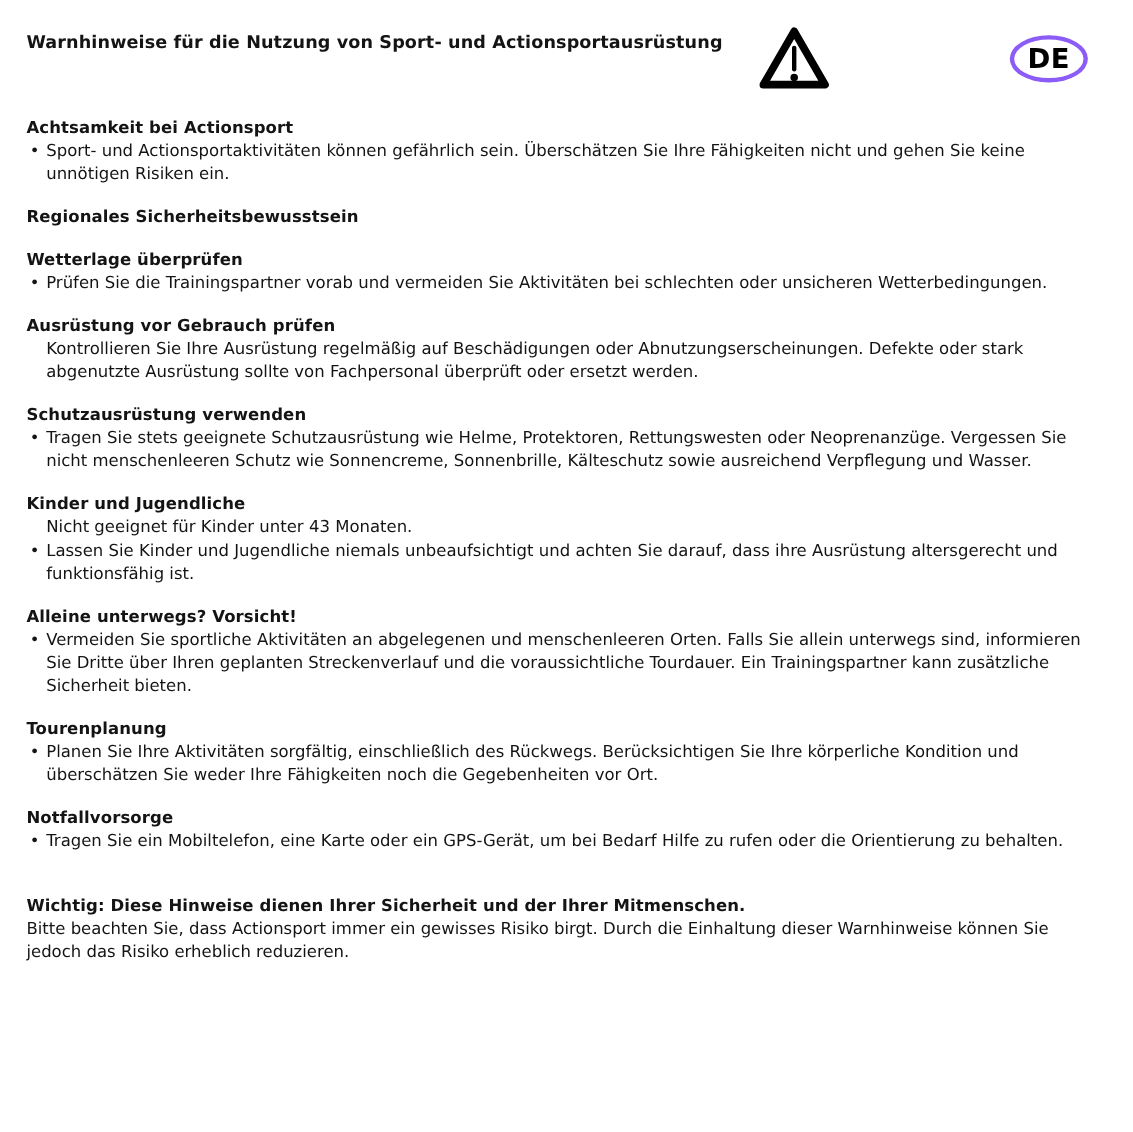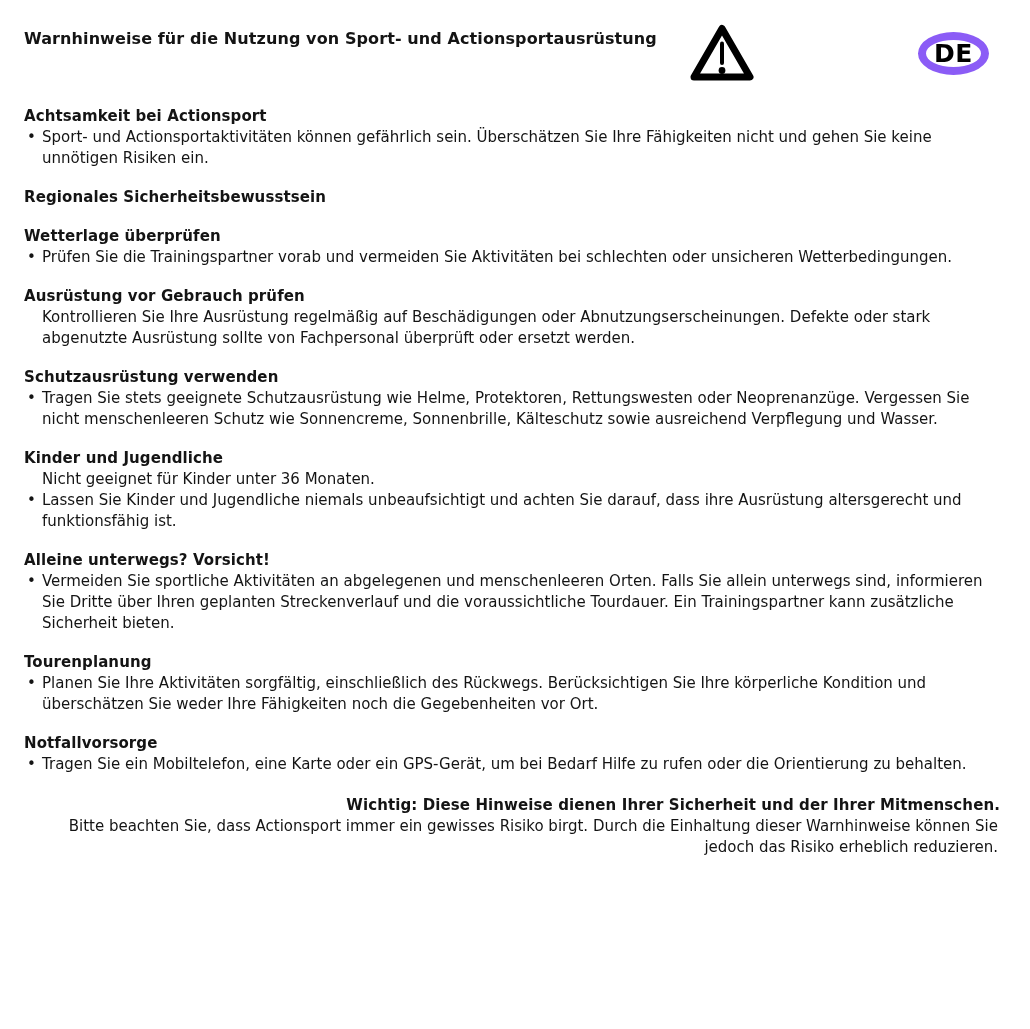--- a/index.html
+++ b/index.html
@@ -31,21 +31,21 @@
     top: 24px;
     width: 64px;
     height: 58px;
   }
   .lang-badge {
     position: absolute;
     left: 918px;
     top: 32px;
     width: 71px;
     height: 43px;
-    border: 8px solid #8b5cf6;
+    border: 4px solid #8b5cf6;
     border-radius: 50%;
     display: flex;
     align-items: center;
     justify-content: center;
     font-weight: bold;
     font-size: 25px;
     letter-spacing: 0.5px;
     color: #000;
     background: #fff;
   }
@@ -69,23 +69,22 @@
     max-width: 974px;
   }
   .item .bullet-marker {
     position: absolute;
     left: 3px;
     top: 0;
     width: 14px;
     text-align: left;
   }
   .footer {
-    margin-top: 20px;
+    margin-top: 38px;
     padding: 0 30px 0 24px;
-    text-align: right;
   }
   .footer-bold {
     font-size: 15px;
     font-weight: bold;
     line-height: 21px;
     letter-spacing: 0.1px;
   }
   .footer-text {
     font-size: 15px;
     line-height: 21px;
@@ -150,21 +149,21 @@
     <span>Tragen Sie stets geeignete Schutzausrüstung wie Helme, Protektoren, Rettungswesten oder Neoprenanzüge. Vergessen Sie nicht menschenleeren Schutz wie Sonnencreme, Sonnenbrille, Kälteschutz sowie ausreichend Verpflegung und Wasser.</span>
   </div>
 </div>
   </div>
 
   <div class="section">
     <div class="section-heading">Kinder und Jugendliche</div>
     <div>
   <div class="item">
     <span class="bullet-marker"></span>
-    <span>Nicht geeignet für Kinder unter 36 Monaten.</span>
+    <span>Nicht geeignet für Kinder unter 43 Monaten.</span>
   </div>
 
   <div class="item">
     <span class="bullet-marker">•</span>
     <span>Lassen Sie Kinder und Jugendliche niemals unbeaufsichtigt und achten Sie darauf, dass ihre Ausrüstung altersgerecht und funktionsfähig ist.</span>
   </div>
 </div>
   </div>
 
   <div class="section">

